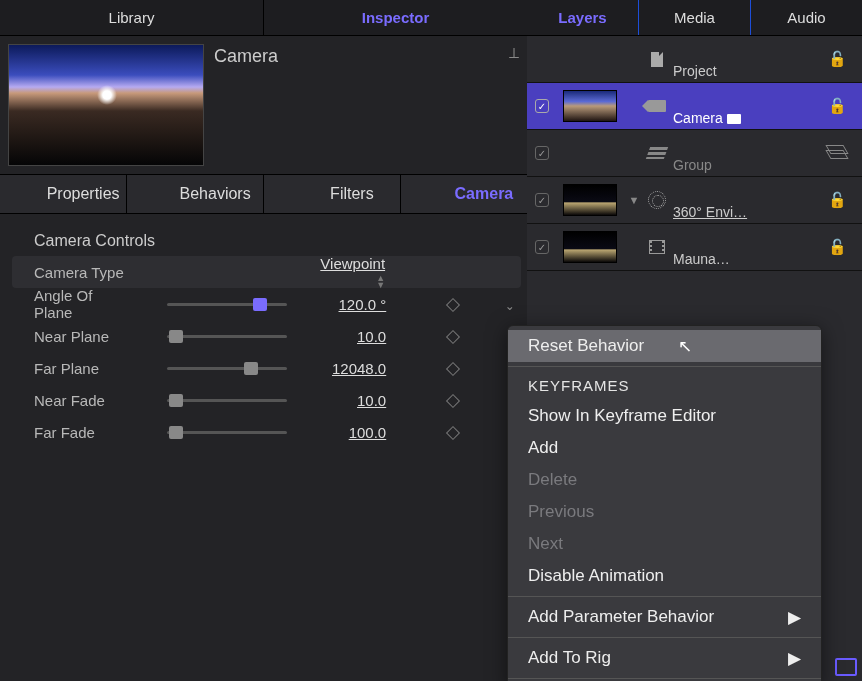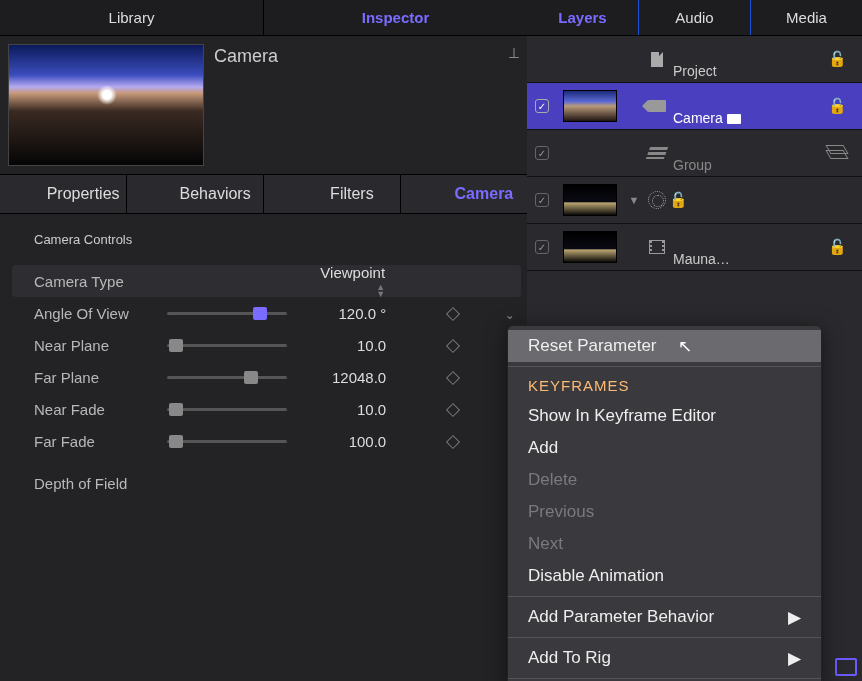--- a/index.html
+++ b/index.html
@@ -19,26 +19,26 @@
 .thumb.big::after{content:"";position:absolute;left:88px;top:40px;width:20px;height:20px;background:radial-gradient(circle,#fff,#fff 30%,transparent 70%);}
 .header-title { font-size:18px; color:#ccc; flex:1; padding-top:2px;}
 .pin-icon { font-size:15px; color:#888;}
 .sub-tabs { display:flex; height:40px; background:#2a2a2e; border-top:1px solid #000; border-bottom:1px solid #000;}
 .sub-tabs .stab { flex:1; display:flex; align-items:center; justify-content:center; font-size:16px; color:#ddd; border-right:1px solid #000; cursor:pointer;padding-left:40px;}
 .sub-tabs .stab:last-child{border-right:none;}
 .sub-tabs .stab.props{flex:0.9;}
 .sub-tabs .stab.active { color:#7a6cff; font-weight:600;}
 .sub-tabs .stab.cam{flex:0.9;}
 .controls { padding:10px 6px 0 12px; }
-.section-title { font-size:13px; color:#ccc; margin:8px 0 18px 22px;}
+.section-title { font-size:16px; color:#ccc; margin:8px 0 6px 22px;}
 .row { display:flex; align-items:center; height:32px; font-size:15px; padding-left:22px;gap:34px;}
 .row.typerow{background:#2e2e32;border-radius:4px;}
 .row .label { width:132px; color:#b8b8b8;}
 .row .slider-col { width:150px; display:flex; align-items:center;}
-.row .val-col { width:110px; text-align:right; color:#ddd; padding-right:22px;}
+.row .val-col { width:110px; text-align:right; color:#ddd; padding-right:22px;text-decoration:underline;}
 .row .key-col { width:30px; text-align:center; color:#666;}
 .row .chev-col { width:30px; text-align:center; color:#666;}
 .slider-track { width:120px; height:3px; background:#555; position:relative; border-radius:2px;}
 .slider-knob { position:absolute; top:-5px; width:14px; height:13px; background:#888; border-radius:2px; transform:translateX(-50%);}
 .slider-knob.active{background:#7a6cff;}
 .diamond { display:inline-block; width:10px; height:10px; border:1.5px solid #777; transform:rotate(45deg);}
 .chev { font-size:12px; color:#888; cursor:pointer;}
 .select-val { color:#ddd;}
 .updown{display:inline-block;font-size:9px;line-height:7px;color:#777;margin-left:4px;vertical-align:middle;}
 
@@ -64,21 +64,21 @@
 .env .name{text-decoration:underline;}
 .env .icon span{display:inline-block;width:18px;height:18px;border-radius:50%;border:1px dotted #aaa;position:relative;}
 .env .icon span::before{content:"";position:absolute;left:3px;top:3px;width:10px;height:10px;border-radius:50%;border:1px dotted #aaa;}
 .cam-badge{display:inline-block;width:14px;height:10px;background:#fff;margin-left:4px;vertical-align:middle;border-radius:1px;}
 .cam-icon{display:inline-block;width:18px;height:12px;background:#999;position:relative;border-radius:1px;}
 .cam-icon::before{content:"";position:absolute;left:-6px;top:0;width:0;height:0;border-top:6px solid transparent;border-bottom:6px solid transparent;border-right:6px solid #999;}
 .menu { position:absolute; left:-20px; top:325px; width:315px; background:#3a3a3e; border:1px solid #222; border-radius:6px; z-index:50; padding:4px 0;box-shadow:0 4px 20px rgba(0,0,0,0.5);}
 .menu .item { padding:6px 20px; font-size:17px; color:#eee; cursor:pointer;}
 .menu .item.hovered{background:#6a6a6f;}
 .menu .item.disabled{color:#7a7a7e;}
-.menu .item.header{color:#fdba74;font-size:15px;letter-spacing:1px;}
+.menu .item.header{color:#e5e5e5;font-size:15px;letter-spacing:1px;}
 .menu .sep{height:1px;background:#555;margin:4px 0;}
 .menu .item .sub-arrow{float:right;color:#eee;}
 .cursor { position:absolute; left:170px; top:10px; font-size:17px; color:#fff; pointer-events:none;}
 .film-icon{display:inline-block;width:16px;height:14px;border:1px solid #999;position:relative;}
 .film-icon::before,.film-icon::after{content:"";position:absolute;top:0;bottom:0;width:3px;background:repeating-linear-gradient(to bottom,#999 0 2px,transparent 2px 4px);}
 .film-icon::before{left:-1px;}.film-icon::after{right:-1px;}
 .page-icon{display:inline-block;width:12px;height:15px;background:#aaa;position:relative;}
 .page-icon::after{content:"";position:absolute;right:0;top:0;width:0;height:0;border-left:4px solid #2a2a2e;border-bottom:4px solid transparent;}
 .group-icon{display:inline-block;width:18px;height:12px;background:linear-gradient(to bottom,#888 0 3px,transparent 3px 5px,#888 5px 8px,transparent 8px 10px,#888 10px 12px);transform:skewX(-20deg);}
 .layers-icon{display:inline-block;width:16px;height:14px;position:relative;}
@@ -111,21 +111,21 @@
 
     <div class="row typerow">
       <div class="label">Camera Type</div>
       <div class="slider-col"></div>
       <div class="val-col"><span class="select-val">Viewpoint</span><span class="updown">▲<br>▼</span></div>
       <div class="key-col"></div>
         <div class="chev-col"></div>
     </div>
 
     <div class="row">
-      <div class="label">Angle Of View</div>
+      <div class="label">Angle Of Plane</div>
       <div class="slider-col">
           <div class="slider-track">
             <div class="slider-knob active" style="left:78%"></div>
           </div>
         </div>
       <div class="val-col">120.0 °</div>
       <div class="key-col"><span class="diamond"></span></div>
       <div class="chev-col"><span class="chev">⌄</span></div>
     </div>
 
@@ -170,31 +170,28 @@
       <div class="slider-col">
           <div class="slider-track">
             <div class="slider-knob" style="left:8%"></div>
           </div>
         </div>
       <div class="val-col">100.0</div>
       <div class="key-col"><span class="diamond"></span></div>
       <div class="chev-col"><span class="chev">⌄</span></div>
     </div>
 
-    <div class="row" style="margin-top:10px">
-      <div class="label" style="width:auto">Depth of Field</div>
-    </div>
   </div>
 </div>
 
 <div class="right-panel">
   <div class="layers-tabs">
     <div class="tab active">Layers</div>
+    <div class="tab">Media</div>
     <div class="tab">Audio</div>
-    <div class="tab">Media</div>
   </div>
 
   <div class="layer-row">
     <div class="chk"></div>
       <div class="thm"></div>
       <div class="disc"></div>
     <div class="icon">
         <span class="page-icon"></span>
       </div>
     <div class="name">Project</div>
@@ -233,41 +230,42 @@
     <div class="chk">
         <div class="box">✓</div>
       </div>
     <div class="thm">
         <div class="mini dark"></div>
       </div>
     <div class="disc">▼</div>
     <div class="icon">
         <span></span>
       </div>
+    <div class="name">360° Envi…</div>
     <div class="lock">🔓</div>
   </div>
 
   <div class="layer-row">
     <div class="chk">
         <div class="box">✓</div>
       </div>
     <div class="thm">
         <div class="mini dark"></div>
       </div>
     <div class="disc"></div>
     <div class="icon">
         <span class="film-icon"></span>
       </div>
     <div class="name">Mauna…</div>
     <div class="lock">🔓</div>
   </div>
 
   <div class="menu">
     <div class="item hovered">
-      <span>Reset Parameter</span>
+      <span>Reset Behavior</span>
       <span class="cursor">↖</span>
     </div>
     <div class="sep"></div>
     <div class="item header">KEYFRAMES</div>
     <div class="item">Show In Keyframe Editor</div>
     <div class="item">Add</div>
     <div class="item disabled">Delete</div>
     <div class="item disabled">Previous</div>
     <div class="item disabled">Next</div>
     <div class="item">Disable Animation</div>

